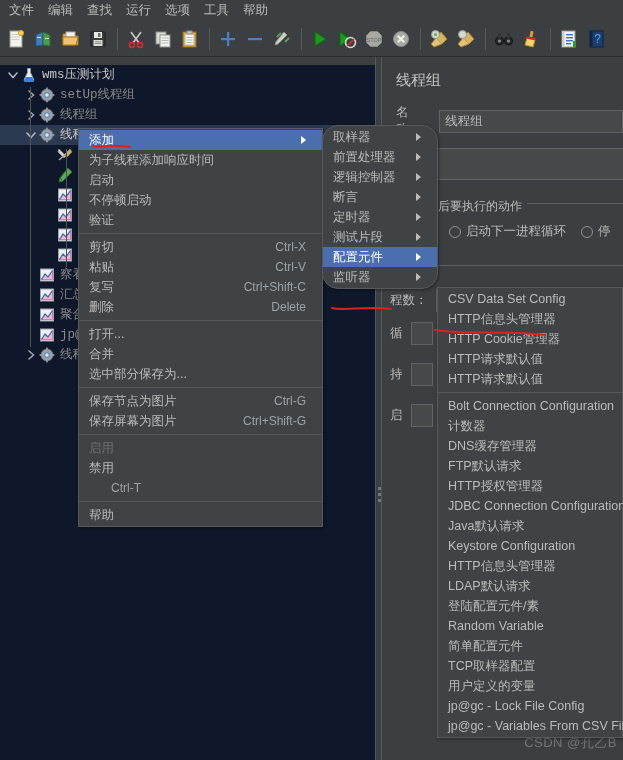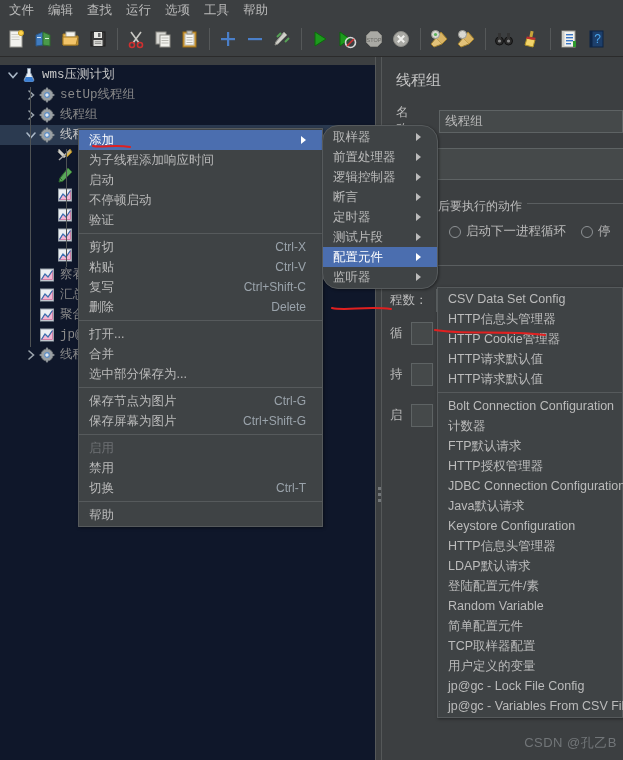--- a/index.html
+++ b/index.html
@@ -627,21 +627,20 @@
         <span class="acc">Ctrl+Shift-G</span>
       </div>
       <div class="menu-sep"></div>
       <div class="menu-item disabled">
         <span class="lbl">启用</span>
       </div>
       <div class="menu-item">
         <span class="lbl">禁用</span>
       </div>
       <div class="menu-item">
-        <span class="lbl">切换</span>
         <span class="acc">Ctrl-T</span>
       </div>
       <div class="menu-sep"></div>
       <div class="menu-item">
         <span class="lbl">帮助</span>
       </div>
     </div>
 
   <div class="menu" id="menu-add-sub">
       <div class="menu-item">
@@ -693,20 +692,23 @@
       </div>
       <div class="menu-item">
         <span class="lbl">HTTP请求默认值</span>
       </div>
       <div class="menu-sep"></div>
       <div class="menu-item">
         <span class="lbl">Bolt Connection Configuration</span>
       </div>
       <div class="menu-item">
         <span class="lbl">计数器</span>
+      </div>
+      <div class="menu-item">
+        <span class="lbl">DNS缓存管理器</span>
       </div>
       <div class="menu-item">
         <span class="lbl">FTP默认请求</span>
       </div>
       <div class="menu-item">
         <span class="lbl">HTTP授权管理器</span>
       </div>
       <div class="menu-item">
         <span class="lbl">JDBC Connection Configuration</span>
       </div>

